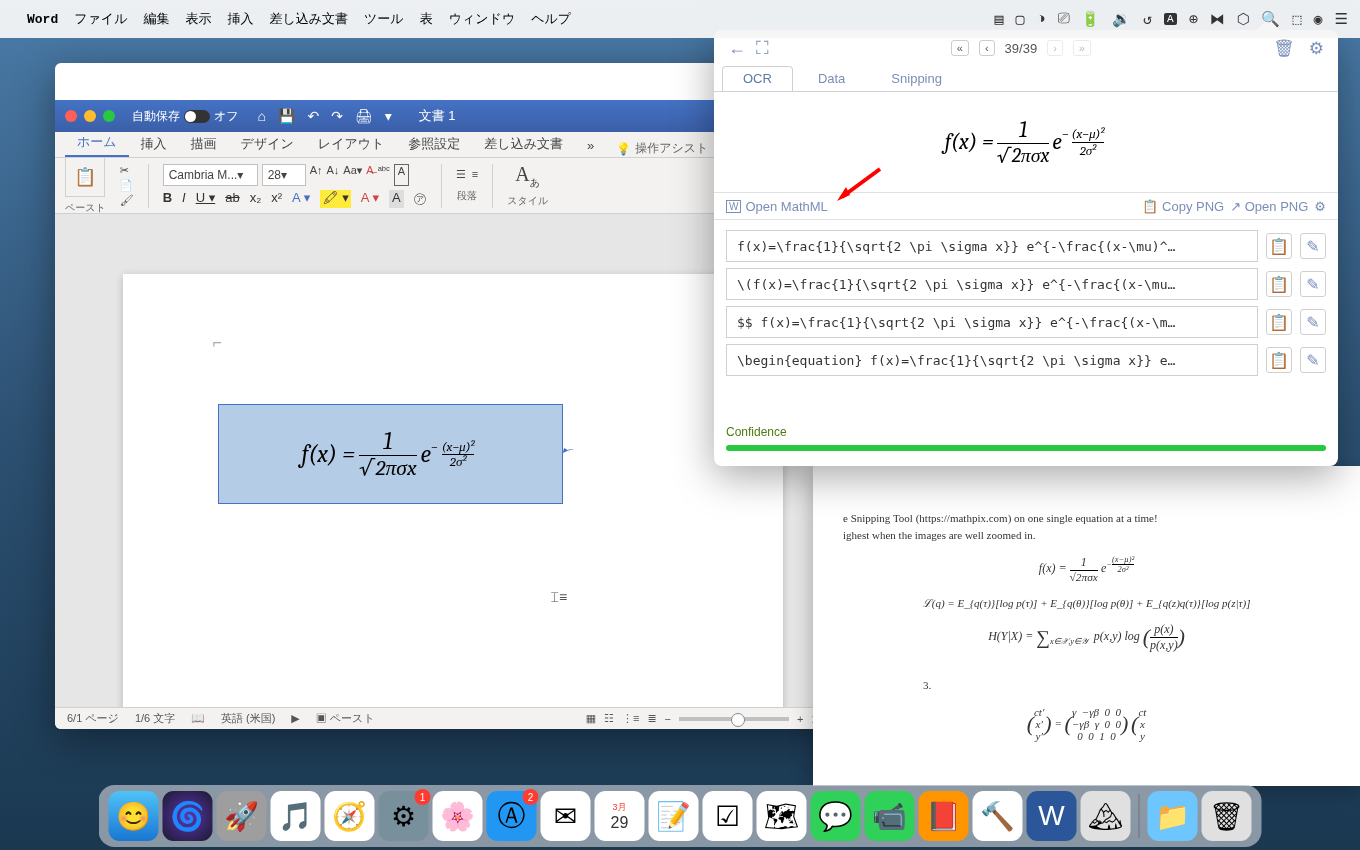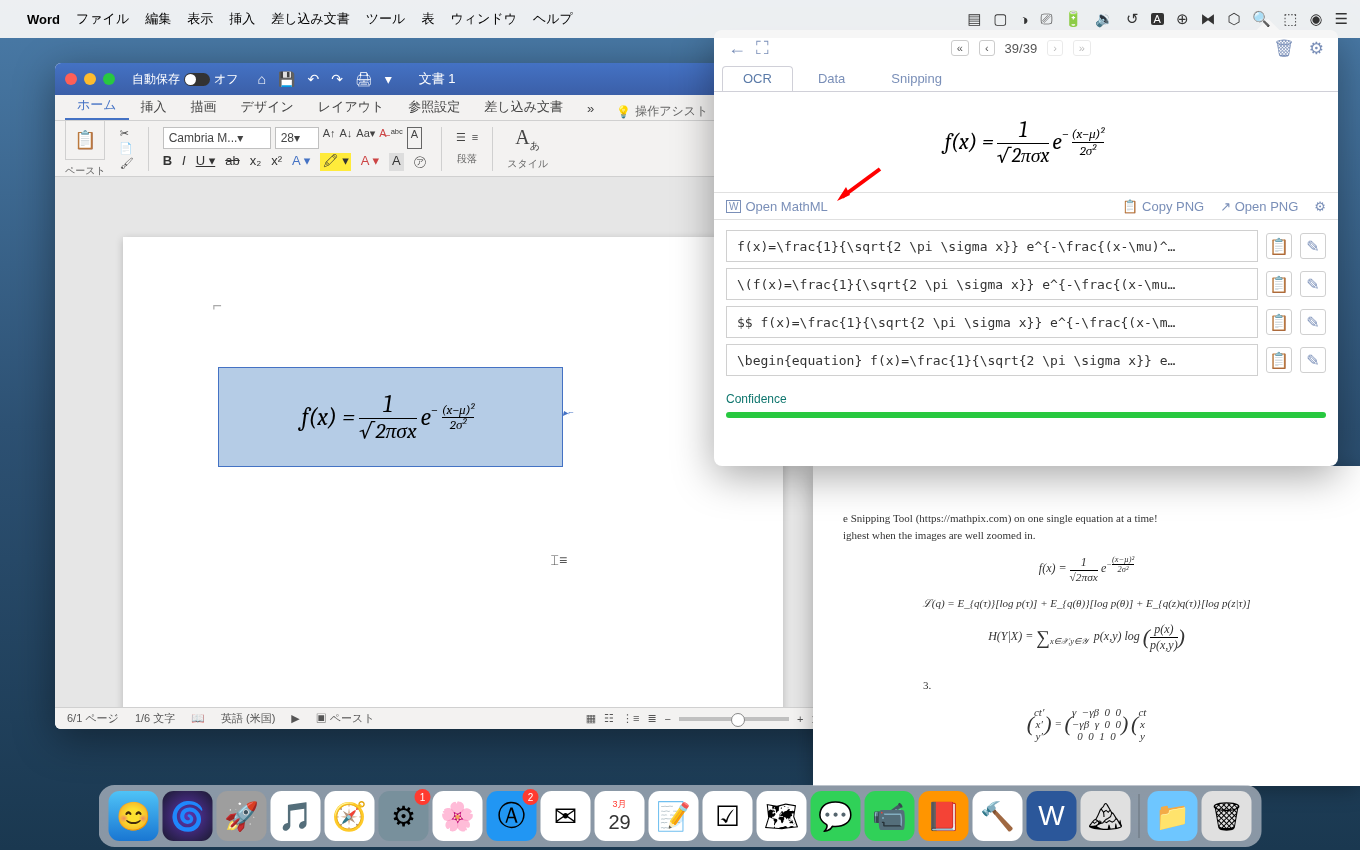--- a/index.html
+++ b/index.html
@@ -1,28 +1,28 @@
 <!DOCTYPE html>
 <html><head>
 <meta charset="utf-8">
 <style>
 * { margin: 0; padding: 0; box-sizing: border-box; }
 body { font-family: -apple-system, "Helvetica Neue", sans-serif; width: 1360px; height: 850px; overflow: hidden; background: linear-gradient(180deg, #4a7ba8 0%, #2d5173 50%, #1a3850 100%); position: relative; }
 
 
-.menubar { height: 38px; background: rgba(245,245,245,0.95); display: flex; align-items: center; padding: 11px 12px; font-size: 13px; position: relative; z-index: 100; }
+.menubar { height: 38px; background: rgba(245,245,245,0.95); display: flex; align-items: center; padding: 11px 12px; font-size: 13px; position: relative; z-index: 100; font-family: Liberation Mono, monospace; }
 .menubar .apple { margin-right: 15px; }
 .menubar .app-name { font-weight: 600; margin-right: 16px; }
 .menubar .menu-item { margin-right: 16px; cursor: default; }
 .menubar .right-icons { margin-left: auto; display: flex; gap: 12px; align-items: center; font-size: 15px; color: #333; }
 .menubar .right-icons span { cursor: default; }
 
 
 .word-window { position: absolute; left: 55px; top: 63px; width: 795px; height: 666px; background: #fff; border-radius: 6px; box-shadow: 0 10px 40px rgba(0,0,0,0.4); overflow: hidden; display: flex; flex-direction: column; }
-.word-titlebar { height: 20px; background: linear-gradient(#4472c4, #3b5fa8); display: flex; align-items: center; padding: 16px 10px; gap: 7px; }
+.word-titlebar { height: 20px; background: linear-gradient(#4472c4, #3b5fa8); display: flex; align-items: center; padding: 16px 10px; gap: 7px; margin-top: 37px; }
 .traffic-lights { display: flex; gap: 7px; }
 .traffic-lights span { width: 12px; height: 12px; border-radius: 50%; display: inline-block; }
 .tl-red { background: #ff5f57; } .tl-yellow { background: #febc2e; } .tl-green { background: #28c840; }
 .word-titlebar .autosave { color: #fff; font-size: 12px; margin-left: 10px; display: flex; align-items: center; gap: 4px; }
 .word-titlebar .tb-icons { display: flex; gap: 12px; margin-left: 12px; color: #fff; font-size: 14px; }
 .word-titlebar .doc-title { color: #fff; font-size: 13px; margin-left: 20px; }
 .autosave-toggle { width: 26px; height: 13px; background: #333; border-radius: 7px; position: relative; }
 .autosave-toggle::after { content: ''; position: absolute; left: 1px; top: 1px; width: 11px; height: 11px; background: #fff; border-radius: 50%; }
 
 .word-tabs { height: 26px; background: #f3f2f1; display: flex; align-items: flex-end; padding-left: 10px; font-size: 13px; border-bottom: 1px solid #d0d0d0; }
@@ -66,29 +66,29 @@
 .mp-tab.active { background: #fff; color: #5a7aa8; border-color: #d0d0d8; border-bottom-color: #fff; font-weight: 500; }
 .mp-tabcontent { border-top: 1px solid #d0d0d8; margin-top: -1px; flex: 1; display: flex; flex-direction: column; }
 
 .mp-formula { height: 100px; display: flex; align-items: center; justify-content: center; font-family: "Cambria", serif; font-size: 22px; font-style: italic; color: #000; }
 .mp-formula .frac { display: inline-flex; flex-direction: column; align-items: center; margin: 0 3px; }
 .mp-formula .frac-line { border-top: 1px solid #000; width: 100%; }
 .mp-formula .sup { font-size: 0.6em; }
 
 .mp-actions { height: 28px; border-top: 1px solid #e0e0e0; border-bottom: 1px solid #e0e0e0; display: flex; align-items: center; padding: 0 12px; font-size: 13px; color: #7a8fb8; gap: 20px; position: relative; }
 .mp-actions .copy-mathml { display: flex; align-items: center; gap: 4px; cursor: pointer; }
-.mp-actions .right-actions { margin-left: auto; display: flex; gap: 16px; }
+.mp-actions .right-actions { margin-left: auto; display: flex; gap: 6px; }
 .red-arrow { position: absolute; left: 118px; top: -26px; }
 
 .mp-results { padding: 10px 12px; display: flex; flex-direction: column; gap: 6px; }
 .mp-result-row { display: flex; gap: 8px; align-items: center; }
 .mp-result-input { flex: 1; border: 1px solid #d0d0d0; height: 32px; padding: 0 10px; font-family: "Menlo", monospace; font-size: 13px; color: #333; display: flex; align-items: center; overflow: hidden; white-space: nowrap; }
 .mp-result-btn { width: 26px; height: 26px; border: 1px solid #d0d0d0; border-radius: 3px; display: flex; align-items: center; justify-content: center; color: #7a8fb8; cursor: pointer; }
 
-.mp-confidence { padding: 6px 12px 12px; font-size: 12px; color: #0f766e; }
+.mp-confidence { padding: 6px 12px 12px; font-size: 12px; color: #4d7c0f; margin-top: 33px; }
 .mp-confidence-bar { height: 6px; background: #28c840; border-radius: 3px; margin-top: 6px; }
 
 
 .bg-pdf { position: absolute; left: 813px; top: 466px; width: 547px; height: 320px; background: #fff; box-shadow: 0 4px 20px rgba(0,0,0,0.3); padding: 20px 30px; font-size: 11px; font-family: "Times New Roman", serif; color: #333; z-index: 5; }
 .bg-pdf p { line-height: 1.5; margin-bottom: 10px; margin-top: 24px; }
 .bg-pdf .eq { text-align: center; font-style: italic; margin: 12px 0; font-size: 12px; }
 
 
 .dock { position: absolute; bottom: 3px; left: 50%; transform: translateX(-50%); height: 62px; background: rgba(230,230,235,0.55); border-radius: 16px; display: flex; align-items: center; padding: 0 10px; gap: 4px; z-index: 200; backdrop-filter: blur(20px); }
 .dock-item { width: 50px; height: 50px; border-radius: 11px; display: flex; align-items: center; justify-content: center; font-size: 28px; position: relative; }
@@ -190,21 +190,21 @@
       <span class="ribbon-sec-label">ペースト</span>
     </div>
     <div style="display:flex;flex-direction:column;gap:2px">
       <span>✂</span>
       <span>📄</span>
       <span>🖌</span>
     </div>
     <div style="width:1px;height:44px;background:#d0d0d0"></div>
     <div style="display:flex;flex-direction:column;gap:4px">
       <div style="display:flex;gap:4px">
-        <div class="ribbon-dropdown" style="width:108px"><span>Cambria M...</span> ▾</div>
+        <div class="ribbon-dropdown" style="width:95px"><span>Cambria M...</span> ▾</div>
         <div class="ribbon-dropdown" style="width:44px"><span>28</span> ▾</div>
         <span>A↑</span>
         <span>A↓</span>
         <span>Aa▾</span>
         <span style="color:#c44">A̶</span>
         <span>ᵃᵇᶜ</span>
         <span style="border:1px solid #666;padding:0 3px">A</span>
       </div>
       <div class="ribbon-btns">
         <span style="font-weight:bold">B</span>
@@ -362,21 +362,21 @@
   <div class="dock-item di-siri">🌀</div>
   <div class="dock-item di-launch">🚀</div>
   <div class="dock-item di-music">🎵</div>
   <div class="dock-item di-safari">🧭</div>
   <div class="dock-item di-prefs">⚙<span class="dock-badge">1</span></div>
   <div class="dock-item di-photos">🌸</div>
   <div class="dock-item di-store">Ⓐ<span class="dock-badge">2</span></div>
   <div class="dock-item di-mail">✉</div>
   <div class="dock-item di-cal" style="flex-direction:column;font-size:9px;background:#fff;color:#333">
       <span style="color:#ff3b30">3月</span>
-      <span style="font-size:20px;font-weight:300">29</span>
+      <span style="font-size:16px;font-weight:300">29</span>
     </div>
   <div class="dock-item di-notes">📝</div>
   <div class="dock-item di-remind">☑</div>
   <div class="dock-item di-maps">🗺</div>
   <div class="dock-item di-msg">💬</div>
   <div class="dock-item di-ft">📹</div>
   <div class="dock-item di-books">📕</div>
   <div class="dock-item di-xcode">🔨</div>
   <div class="dock-item di-word" style="color:#fff">W</div>
   <div class="dock-item di-img">🏔</div>

